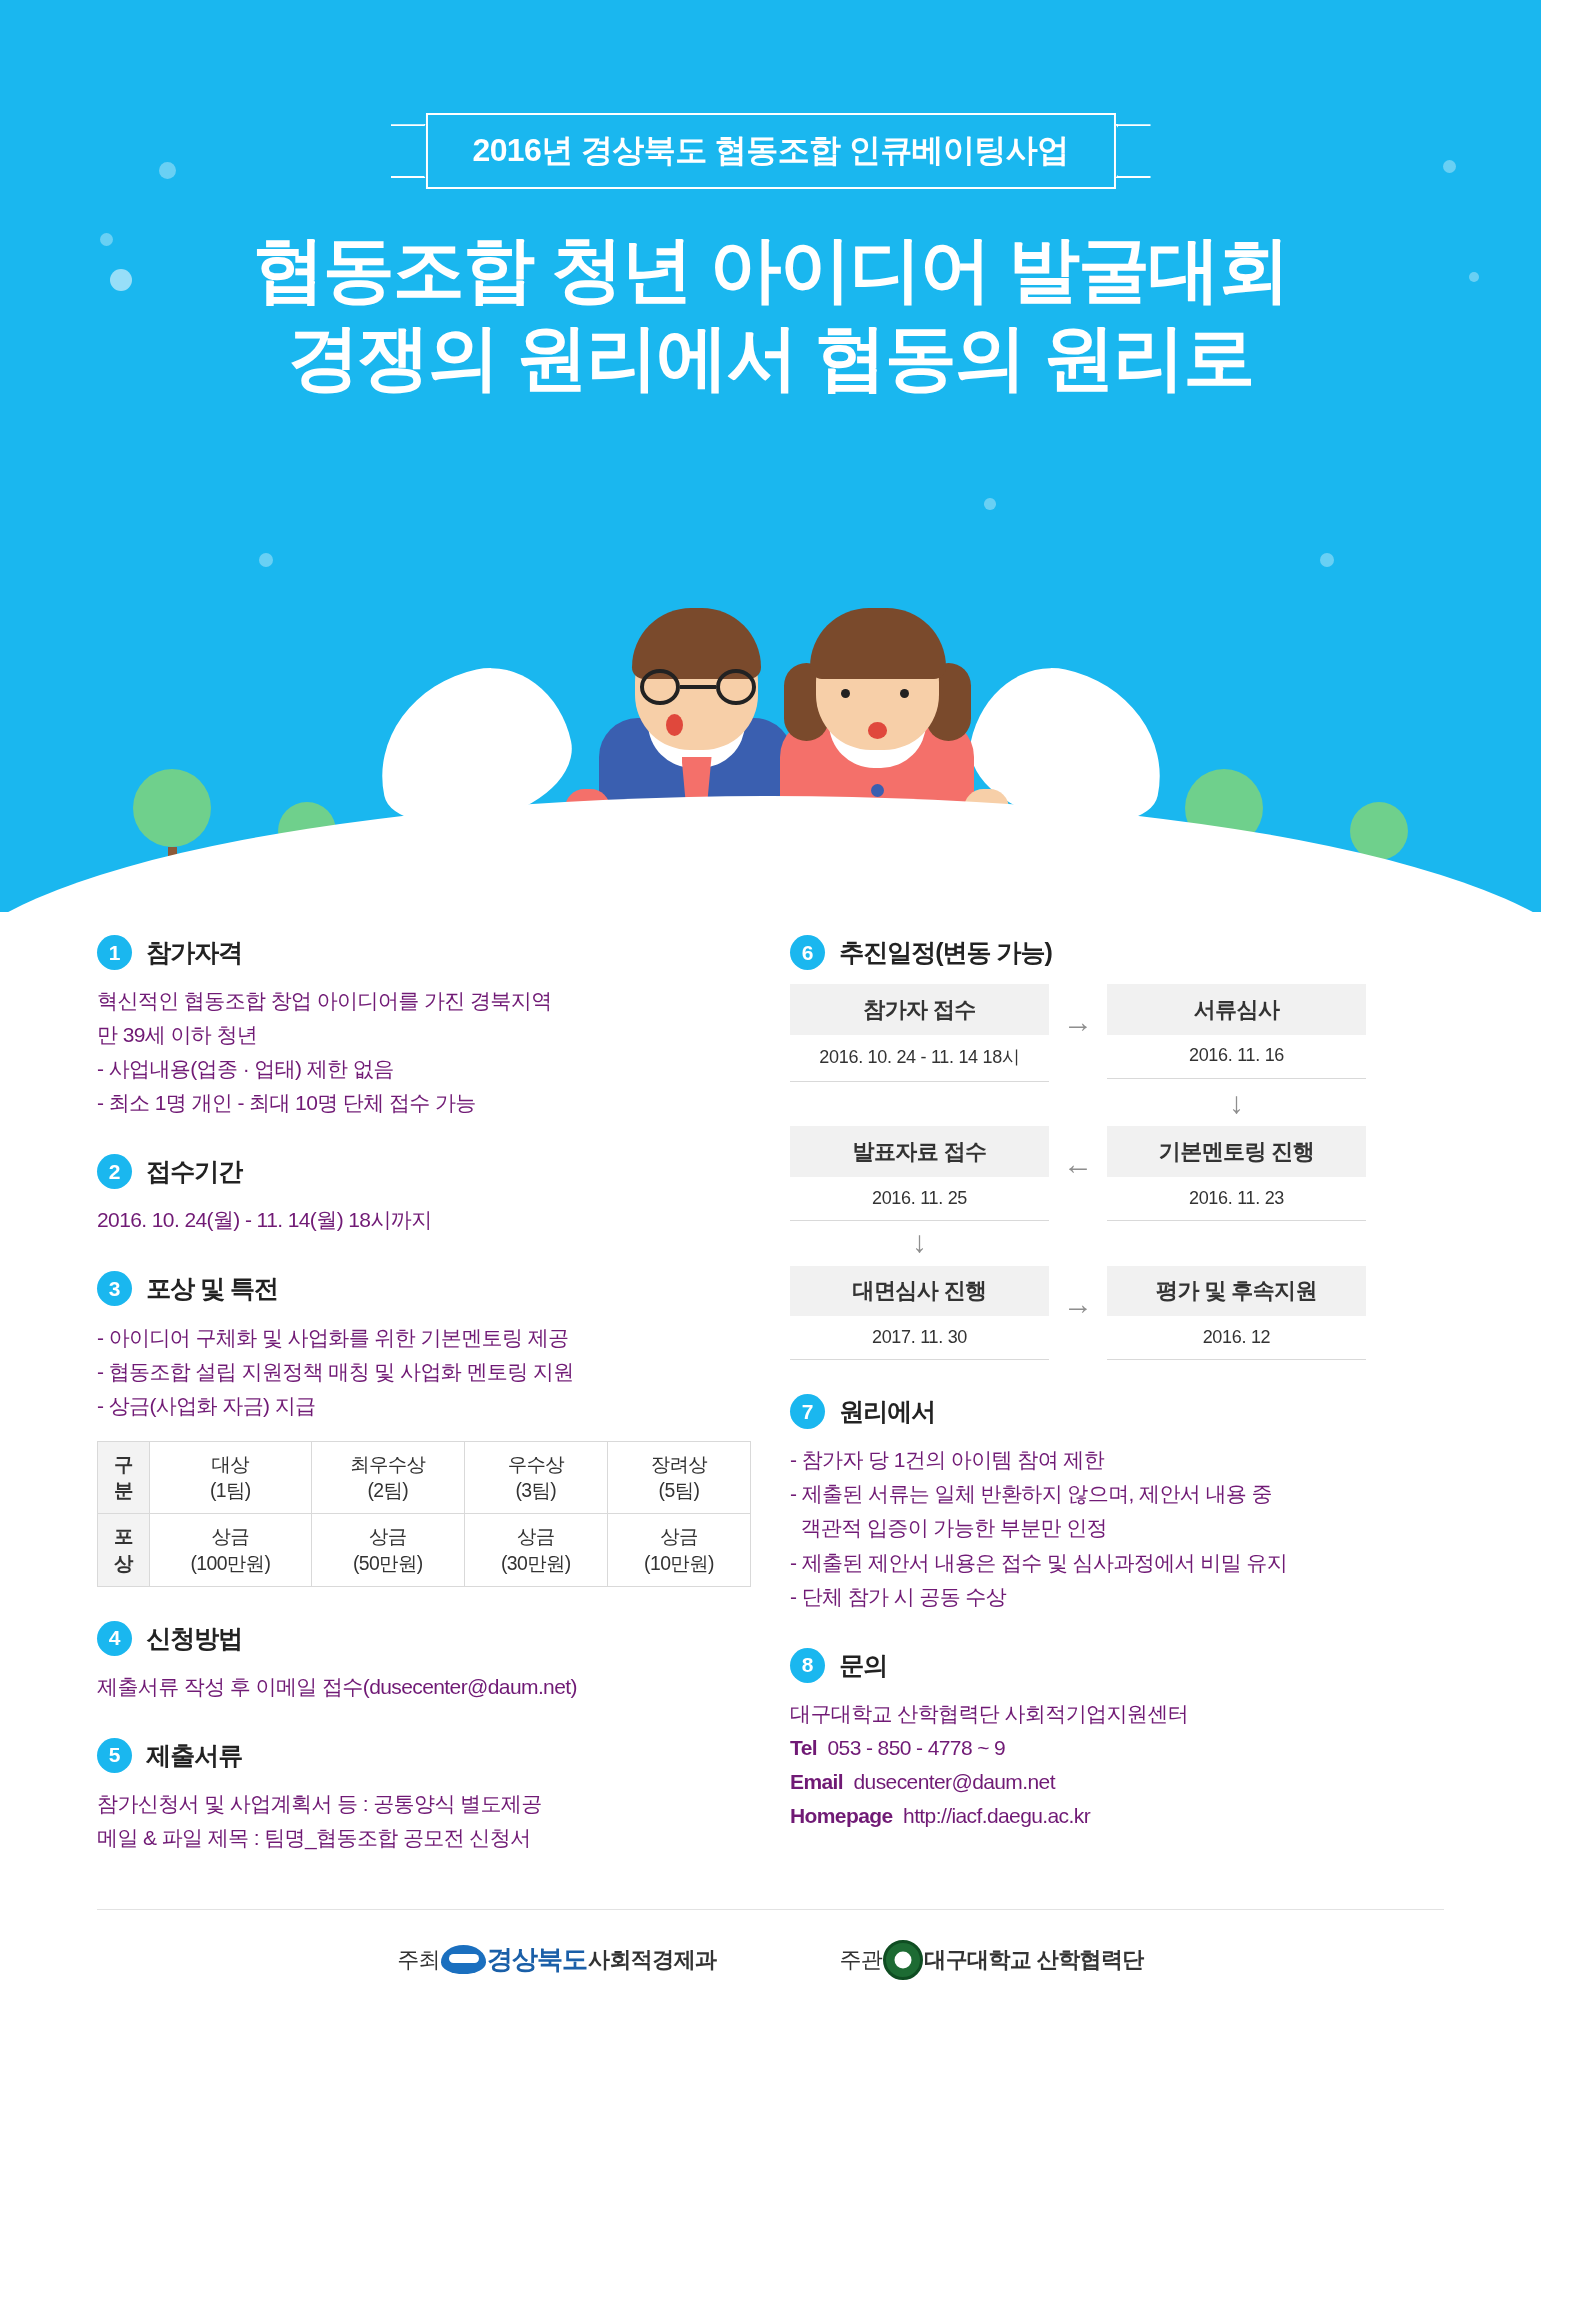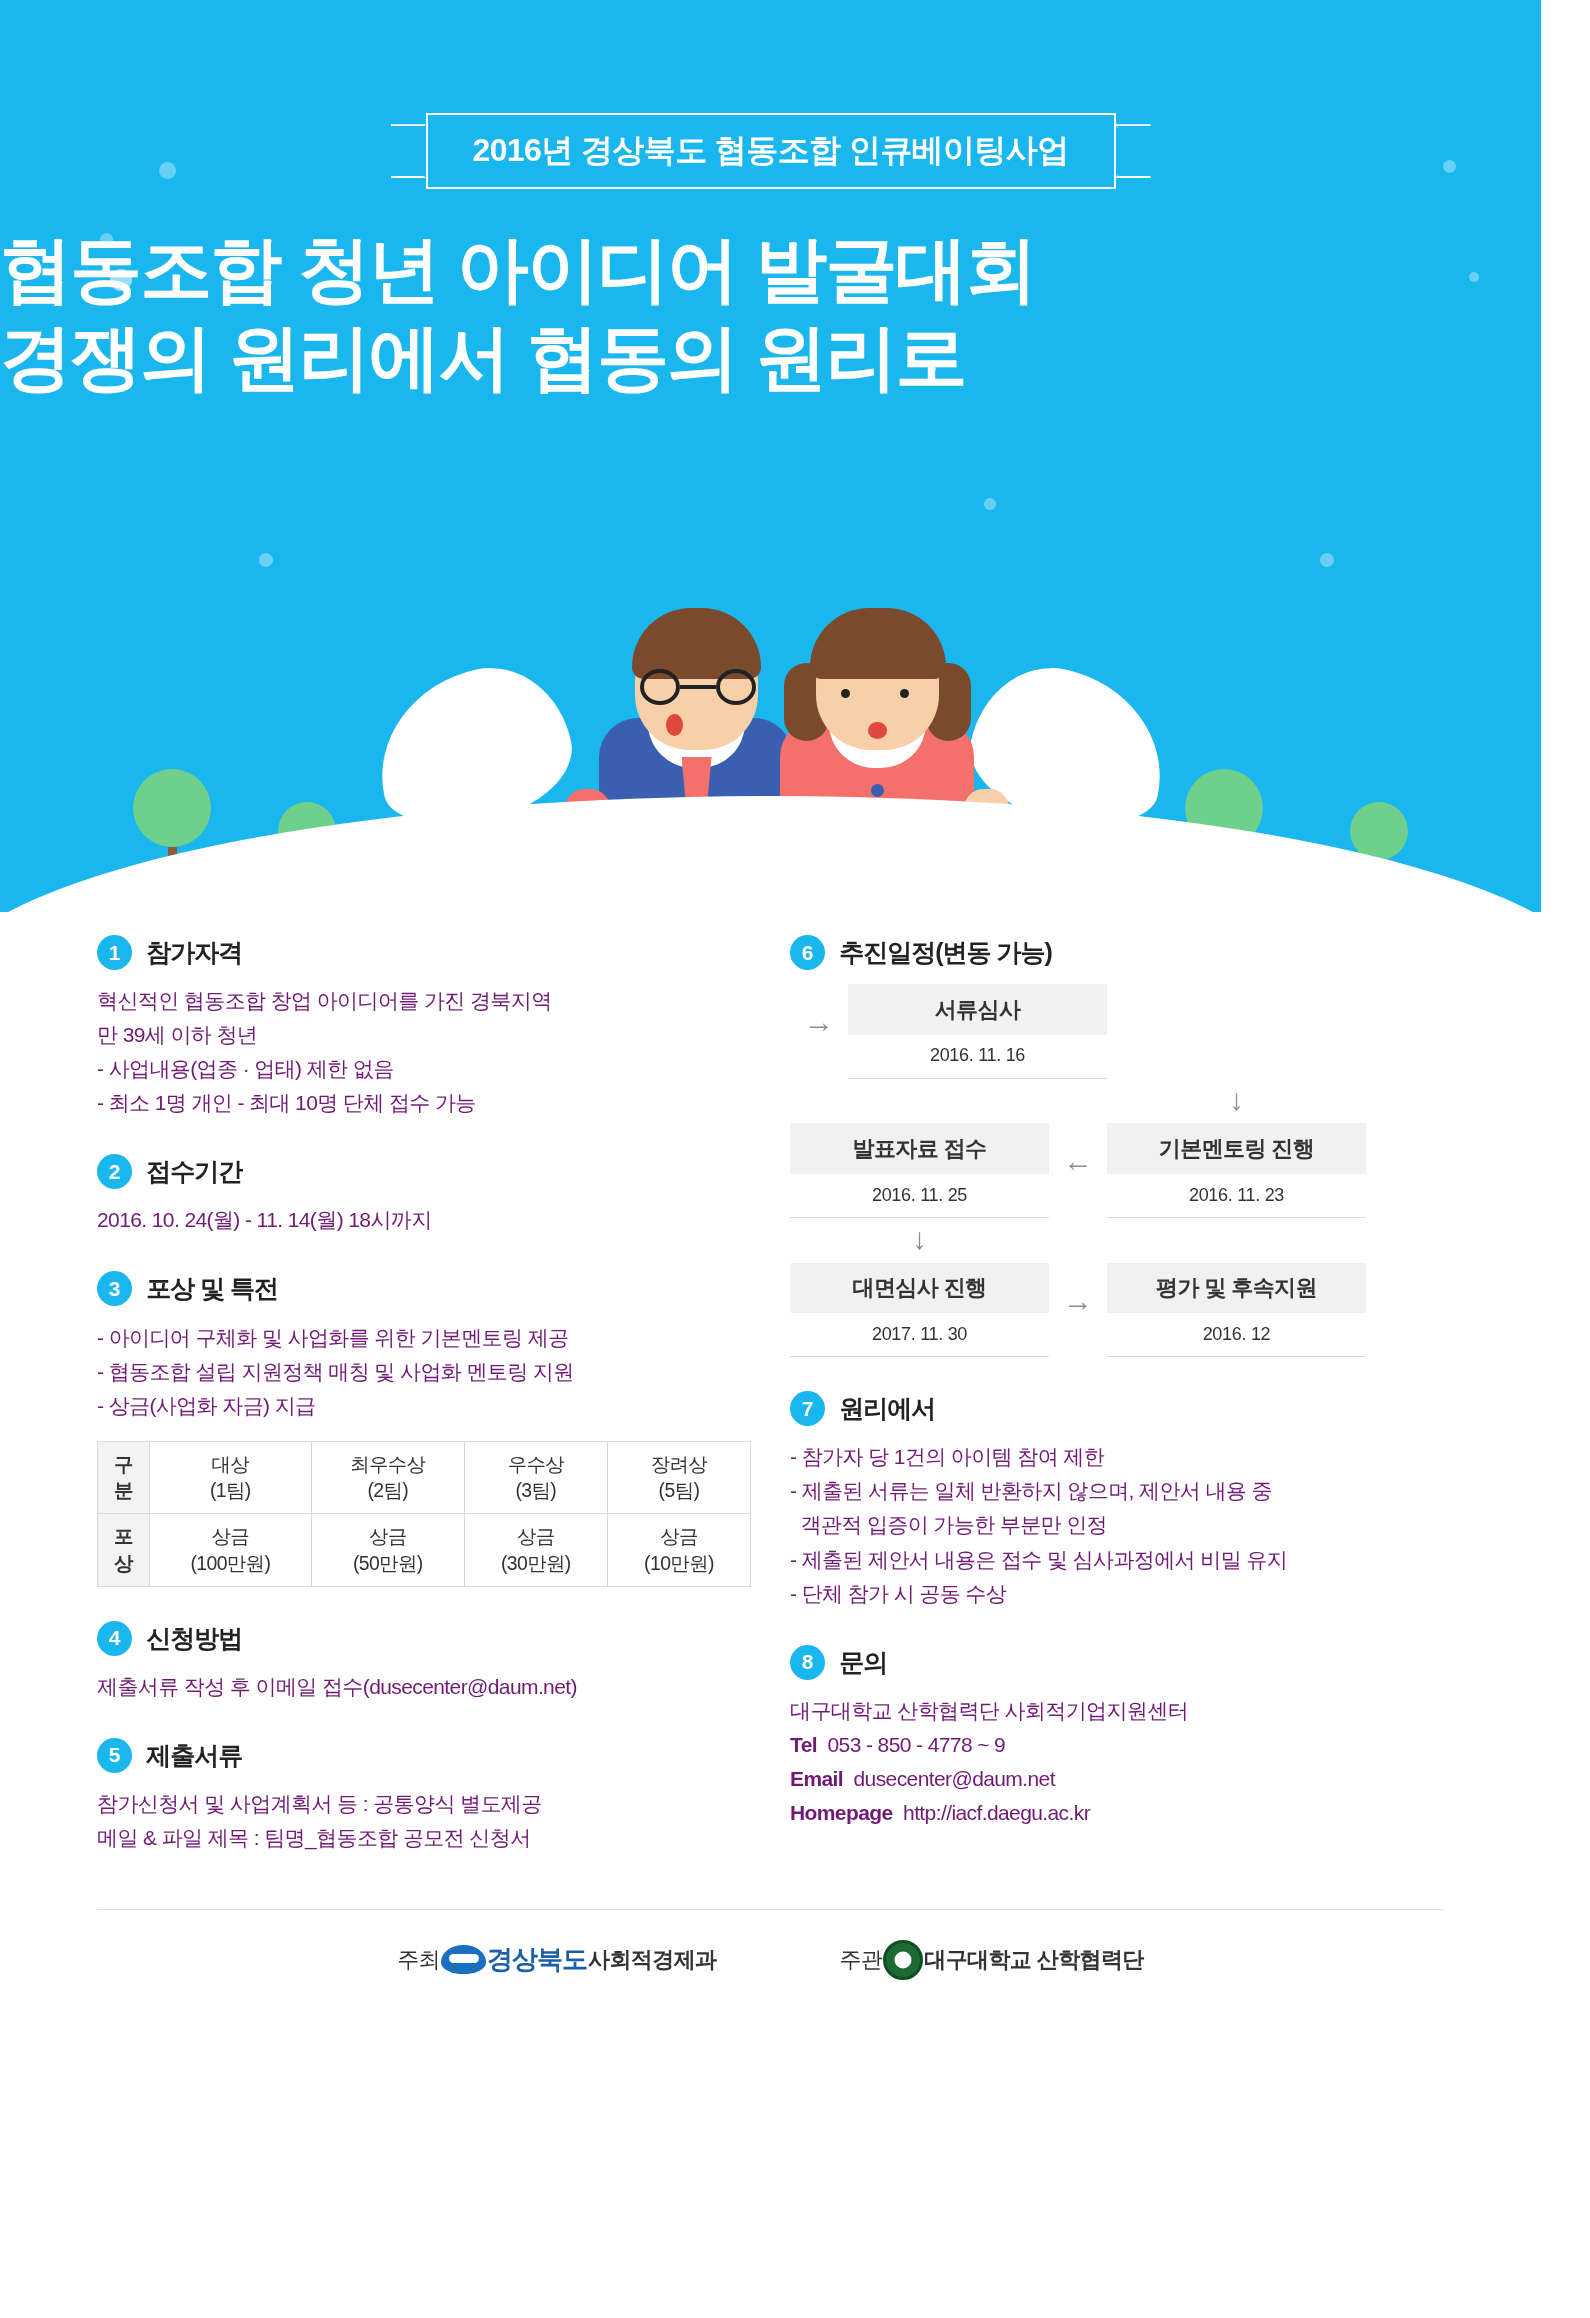--- a/index.html
+++ b/index.html
@@ -42,21 +42,21 @@
     border:2.6px solid #fff; border-left:none;
     clip-path: polygon(0 0, 100% 0, 45% 50%, 100% 100%, 0 100%);
   }
   .ribbon-arrow.right:before{
     border:2.6px solid #fff; border-right:none;
     clip-path: polygon(0 0, 100% 0, 100% 100%, 0 100%, 55% 50%);
   }
 
   .hero-title{
     position:absolute; top:226px; left:0; width:100%;
-    color:#fff; font-weight:bold;
+    text-align:center; color:#fff; font-weight:bold;
     line-height:1.22; letter-spacing:-1.9px;
   }
   .hero-title .l1{ font-size:72px; display:block; }
   .hero-title .l2{ font-size:72px; display:block; }
 
   
   .illu { position:absolute; left:50%; transform:translateX(-50%); bottom:0; width:906px; height:414px; }
   .wing{
     position:absolute; bottom:91px; width:194px; height:149px;
     background:#fff; border-radius:60% 40% 50% 50% / 70% 60% 40% 30%;
@@ -362,20 +362,24 @@
     <div class="col">
 
       <div class="section">
         <div class="sec-head">
           <div class="num">6</div>
           <div class="sec-title">추진일정(변동 가능)</div>
         </div>
 
         <div class="sched">
           <div class="sched-row">
+            <div class="sbox">
+              <div class="t">참가자 접수</div>
+              <div class="d">2016. 10. 24 - 11. 14 18시</div>
+            </div>
             <div class="arrow">→</div>
             <div class="sbox">
               <div class="t">서류심사</div>
               <div class="d">2016. 11. 16</div>
             </div>
           </div>
 
           <div class="vrow">
             <div class="varrow" style="visibility:hidden;">↓</div>
             <div class="vspace"></div>

